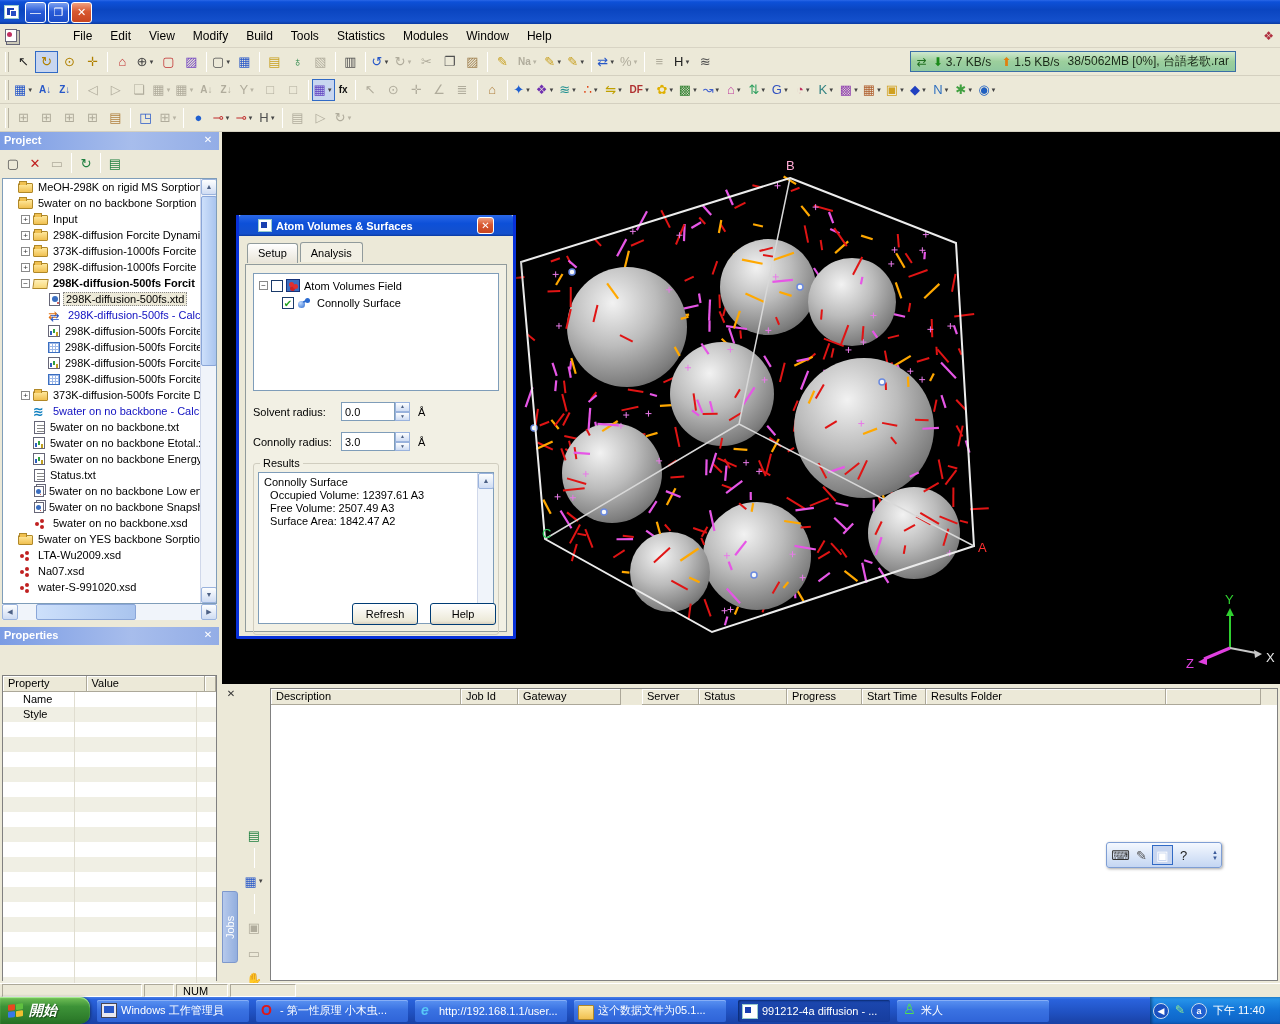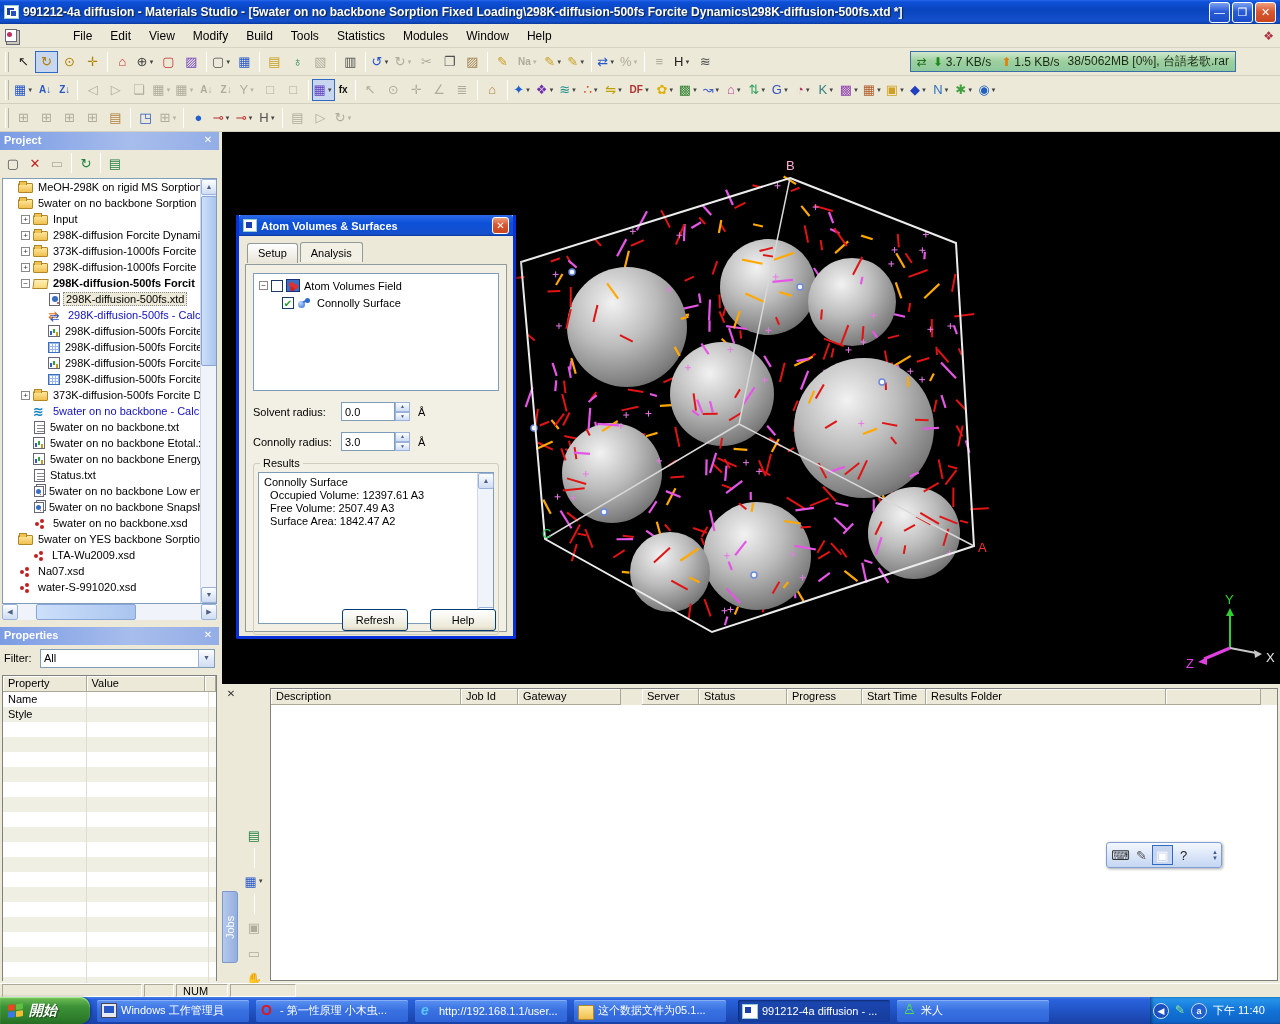--- a/index.html
+++ b/index.html
@@ -110,32 +110,32 @@
   .combo { flex:1; height:19px; background:#fff; border:1px solid #7f9db9; display:flex; align-items:center; }
   .combo .cval { flex:1; padding:0 3px; }
   .combo .cbtn { width:16px; height:17px; background:linear-gradient(180deg,#fdfefe,#cfdcf3); border-left:1px solid #9ab3dd;
     font-size:7px; text-align:center; line-height:16px; color:#4d6185; }
   .propgrid { position:absolute; left:2px; right:2px; top:48px; bottom:2px; background:#fff; border:1px solid #808080; }
   .pg-head { display:flex; height:16px; background:#ece9d8; }
   .pg-head .hc { border-right:1px solid #aca899; border-bottom:1px solid #aca899; padding:1px 5px;
     box-shadow:inset 1px 1px 0 #fff; }
   .pg-row { display:flex; height:15px; }
   .pg-row.alt { background:#f0efe4; }
-  .pg-row .c1 { width:84px; border-right:1px solid #e0ddd0; padding:1px 5px; }
+  .pg-row .c1 { width:72px; border-right:1px solid #e0ddd0; padding:1px 20px; }
   .pg-row .c2 { width:122px; border-right:1px solid #e0ddd0; }
 
   
   .viewport { position:absolute; left:222px; top:0; width:1058px; height:552px; background:#000; }
 
   
   .dialog { position:absolute; left:236px; top:83px; width:280px; height:424px;
     border:3px solid #0831d9; border-top:none; border-radius:0 0 2px 2px; background:#ece9d8;
     box-shadow:2px 2px 6px rgba(0,0,0,.6); }
   .dcap { height:21px; margin:-0px -0px 0; background:linear-gradient(180deg,#2a68e8,#0d50d8 40%,#1450cc 90%,#0a3aa0);
-    display:flex; align-items:center; padding:0 4px; border-radius:2px 2px 0 0; }
+    display:flex; align-items:center; padding:0 19px; border-radius:2px 2px 0 0; }
   .dcap .appico { width:14px; height:13px; background:#fff; border:1px solid #9cc; position:relative; margin-right:4px; }
   .dcap .appico:before { content:""; position:absolute; left:2px; top:2px; width:6px; height:6px; background:#1a3fb0; }
   .dcap .dtitle { color:#fff; font-weight:bold; font-size:11px; flex:1; }
   .dcap .winbtn { width:17px; height:17px; line-height:15px; font-size:10px; }
   .dbody { position:relative; height:400px; padding:6px; }
   .tabs { display:flex; margin-left:2px; }
   .tab { padding:3px 10px; border:1px solid #919b9c; border-bottom:none; border-radius:3px 3px 0 0;
     background:linear-gradient(180deg,#fff,#e8e4d8); margin-right:2px; position:relative; top:1px; }
   .tab.active { background:#f2f0e4; border-color:#919b9c; top:0; padding-top:4px; z-index:2; }
   .tabpage { position:absolute; left:6px; right:6px; top:28px; bottom:4px; border:1px solid #919b9c; background:#f2f0e4; padding:8px 7px; }
@@ -155,21 +155,21 @@
   .spinbox { display:flex; }
   .spin-input { width:54px; height:19px; border:1px solid #7f9db9; background:#fff; padding:1px 3px; font-size:11px; font-family:inherit; }
   .spinner { width:15px; height:19px; display:flex; flex-direction:column; }
   .spinner div { flex:1; background:linear-gradient(180deg,#fdfefe,#cfdcf3); border:1px solid #9ab3dd; font-size:5px;
     line-height:7px; text-align:center; color:#4d6185; }
   .unit { margin-left:8px; }
   .group { margin-top:12px; border:1px solid #d0cdbf; border-radius:3px; position:relative; padding:8px 4px 4px; height:172px; }
   .group .glabel { position:absolute; top:-7px; left:6px; background:#f2f0e4; padding:0 3px; }
   .resbox { position:relative; height:152px; background:#fff; border:1px solid #7f9db9; padding:3px 20px 3px 5px; }
   .resbox .rtext { white-space:pre; line-height:13px; }
-  .dbuttons { position:absolute; right:10px; bottom:0; display:flex; gap:22px;align-items:center; }
+  .dbuttons { position:absolute; right:10px; bottom:6px; display:flex; gap:12px;align-items:center; }
   .xpbtn { min-width:66px; height:22px; border:1px solid #003c74; border-radius:3px;
     background:linear-gradient(180deg,#fff,#ece9d8 85%,#d8d0bf); font-size:11px; text-align:center; line-height:20px; padding:0 8px; }
 
   
   .jobs { position:absolute; left:222px; top:554px; width:1058px; height:297px; background:#ece9d8; }
   .jobs .jclose { position:absolute; left:2px; top:2px; width:14px; height:13px; text-align:center; font-size:10px; color:#333; }
   .jobs .sidecol { position:absolute; left:18px; top:136px; width:28px; display:flex; flex-direction:column; align-items:center; }
   .jobs .sidecol .tbtn { margin:2px 0; }
   .jtab { position:absolute; left:0px; top:205px; width:16px; height:72px;
     background:linear-gradient(90deg,#92aede,#b6c9ec); border:1px solid #7e98cc; border-radius:3px 0 0 3px;
@@ -223,21 +223,20 @@
   .ti-lang { background:#1a50c0; border:1px solid #cde; }
   .ti-pen { background:transparent; color:#90e890; font-size:12px; }
   .ti-ime { background:#2060d0; border:1px solid #cde; font-weight:bold; }
   .traytime { margin-left:6px; font-size:11px; } 
 </style>
 </head>
 <body>
 
 <div class="titlebar">
   <div class="appico"></div>
-  <div class="title">991212-4a diffusion - Materials Studio - [5water on no backbone Sorption Fixed Loading\298K-diffusion-500fs Forcite Dynamics\298K-diffusion-500fs.xtd *]</div>
   <div class="winbtn">—</div>
   <div class="winbtn">❐</div>
   <div class="winbtn close">✕</div>
 </div>
 
 <div class="menubar">
   <div class="mdiico"></div>
   <span id="menu-items"><span class="menu-item">File</span><span class="menu-item">Edit</span><span class="menu-item">View</span><span class="menu-item">Modify</span><span class="menu-item">Build</span><span class="menu-item">Tools</span><span class="menu-item">Statistics</span><span class="menu-item">Modules</span><span class="menu-item">Window</span><span class="menu-item">Help</span></span>
   <span class="rightico">❖</span>
 </div>
@@ -1168,21 +1167,21 @@
           <div class="trow" style="padding-left: 18px;">
             <span class="noexp"></span>
             <span class="tico ico-xsd"></span>
             <span class="lbl">5water on no backbone.xsd</span>
           </div>
           <div class="trow" style="padding-left: 3px;">
             <span class="noexp"></span>
             <span class="tico ico-folder"></span>
             <span class="lbl">5water on YES backbone Sorption Fix</span>
           </div>
-          <div class="trow" style="padding-left: 17px;">
+          <div class="trow" style="padding-left: 3px;">
             <span class="noexp"></span>
             <span class="tico ico-xsd"></span>
             <span class="lbl">LTA-Wu2009.xsd</span>
           </div>
           <div class="trow" style="padding-left: 3px;">
             <span class="noexp"></span>
             <span class="tico ico-xsd"></span>
             <span class="lbl">Na07.xsd</span>
           </div>
           <div class="trow" style="padding-left: 3px;">
@@ -1201,27 +1200,20 @@
       <div class="sbtn">◀</div>
       <div class="sthumb" style="width:100px;margin-left:18px;height:16px;"></div>
       <div class="sbtn" style="margin-left:auto;">▶</div>
     </div>
   </div>
 
   <div class="panel" style="left:0; top:495px; width:219px; height:356px;">
     <div class="pcap">
       <span>Properties</span>
       <span class="x">✕</span>
-    </div>
-    <div class="filter-row">
-      <span class="flabel">Filter:</span>
-      <div class="combo">
-        <span class="cval">All</span>
-        <span class="cbtn">▼</span>
-      </div>
     </div>
     <div class="propgrid">
       <div class="pg-head" id="pghead">
           <div class="hc" style="width: 86px;">Property</div>
           <div class="hc" style="width: 122px;">Value</div>
           <div class="hc" style="flex: 1 1 0%;"></div>
         </div>
       <div id="pgrows">
           <div class="pg-row">
             <div class="c1">Name</div>

